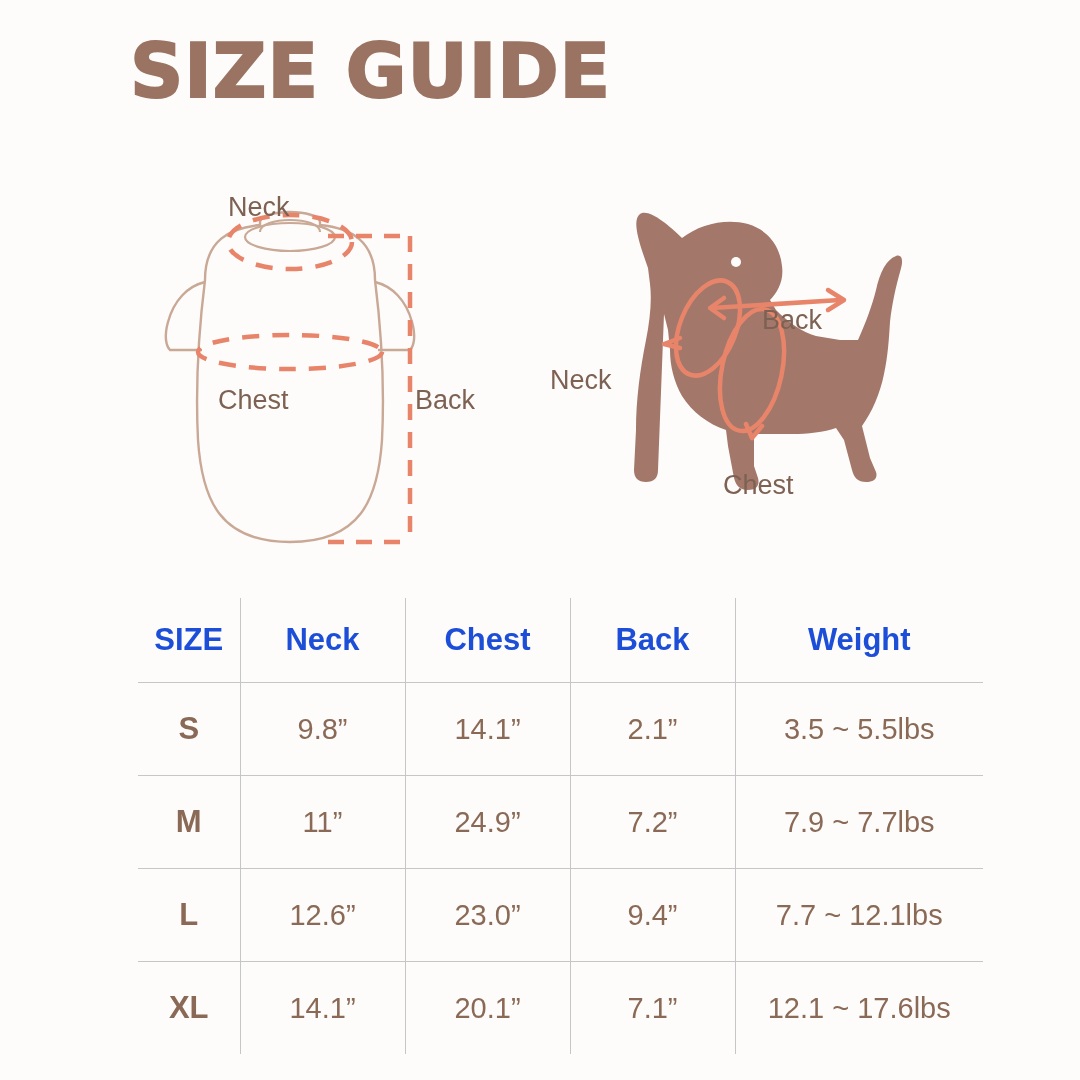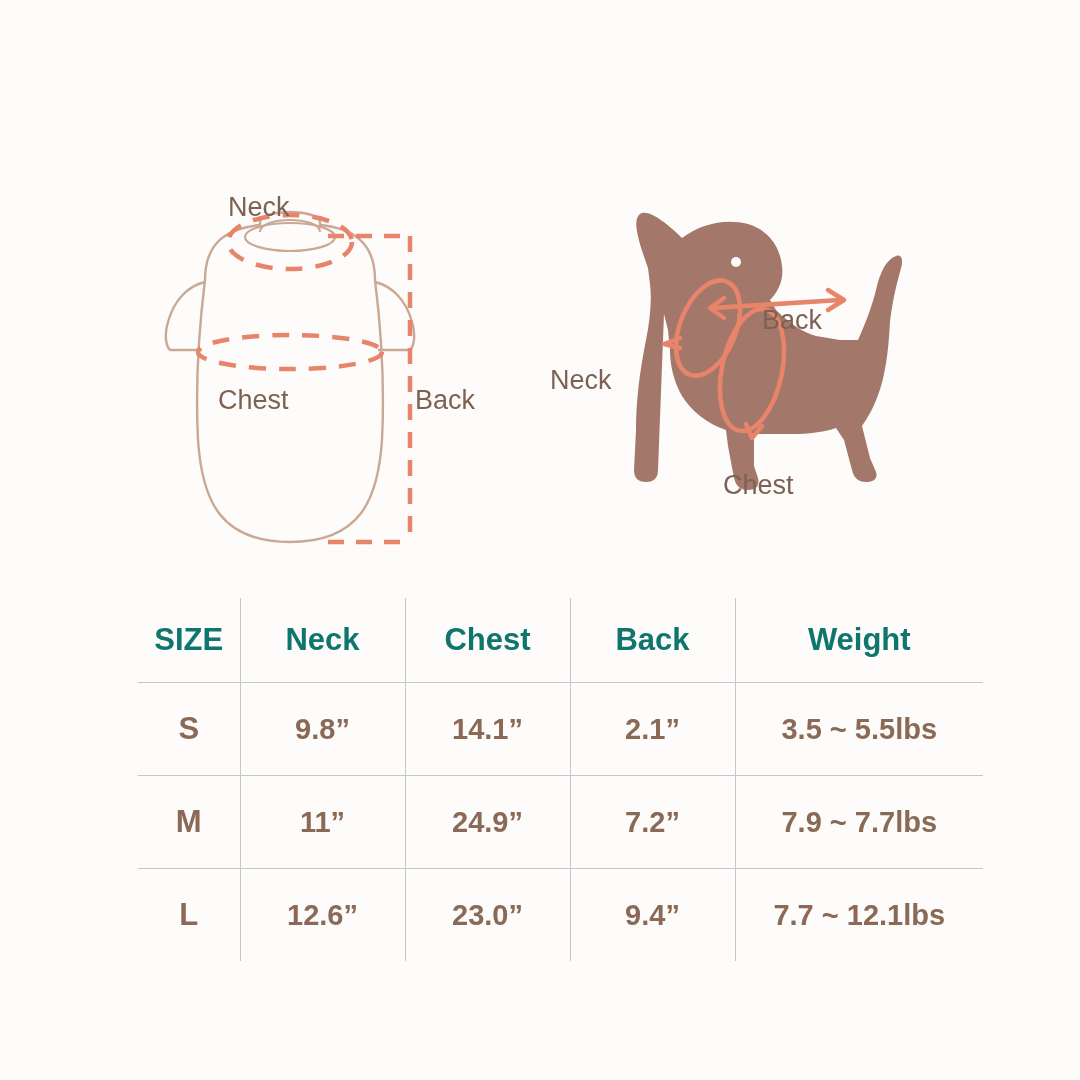--- a/index.html
+++ b/index.html
@@ -83,51 +83,52 @@
   }
   table.size-table th,
   table.size-table td {
     text-align: center;
     font-size: 29px;
     color: #8a6a56;
     border-right: 1.5px solid #c6c6c6;
     border-bottom: 1.5px solid #c6c6c6;
     padding: 0;
     height: 92px;
-    font-weight: bold;
+    font-weight: normal;
     font-family: "Liberation Sans", sans-serif;
   }
   table.size-table tr th:last-child,
   table.size-table tr td:last-child {
     border-right: none;
   }
   table.size-table tr:last-child td {
     border-bottom: none;
   }
   table.size-table thead th {
     font-size: 31px;
     font-weight: bold;
-    color: #0f766e;
+    color: #1d4ed8;
     height: 84px;
   }
   table.size-table tbody td.size-col {
     font-weight: bold;
     font-size: 31px;
   }
   col.c-size   { width: 102px; }
   col.c-neck   { width: 165px; }
   col.c-chest  { width: 165px; }
   col.c-back   { width: 165px; }
   col.c-weight { width: 248px; }
 </style>
 </head>
 <body>
 
 <div class="page">
 
+  <div class="title">SIZE GUIDE</div>
 
   <div class="diagrams">
 
     <div class="diagram-shirt">
       <svg width="420" height="410" viewBox="0 0 420 410">
 
         <path d="M95 110 C95 70, 120 58, 150 55 L150 52 C150 46, 165 42, 180 42 C195 42, 210 46, 210 52 L210 55 C240 58, 265 70, 265 110
                  C270 150, 275 210, 272 270 C268 330, 250 372, 180 372 C110 372, 92 330, 88 270 C85 210, 90 150, 95 110 Z" fill="none" stroke="#c9a896" stroke-width="2.4"></path>
 
         <path d="M95 112 C78 116, 64 130, 58 152 C54 166, 56 176, 60 180 L92 180" fill="none" stroke="#c9a896" stroke-width="2.4"></path>
@@ -220,17 +221,24 @@
           <td>7.2”</td>
           <td>7.9 ~ 7.7lbs</td>
         </tr>
         <tr>
           <td class="size-col">L</td>
           <td>12.6”</td>
           <td>23.0”</td>
           <td>9.4”</td>
           <td>7.7 ~ 12.1lbs</td>
         </tr>
+        <tr>
+          <td class="size-col">XL</td>
+          <td>14.1”</td>
+          <td>20.1”</td>
+          <td>7.1”</td>
+          <td>12.1 ~ 17.6lbs</td>
+        </tr>
       </tbody>
     </table>
   </div>
 
 </div>
 
 </body></html>

